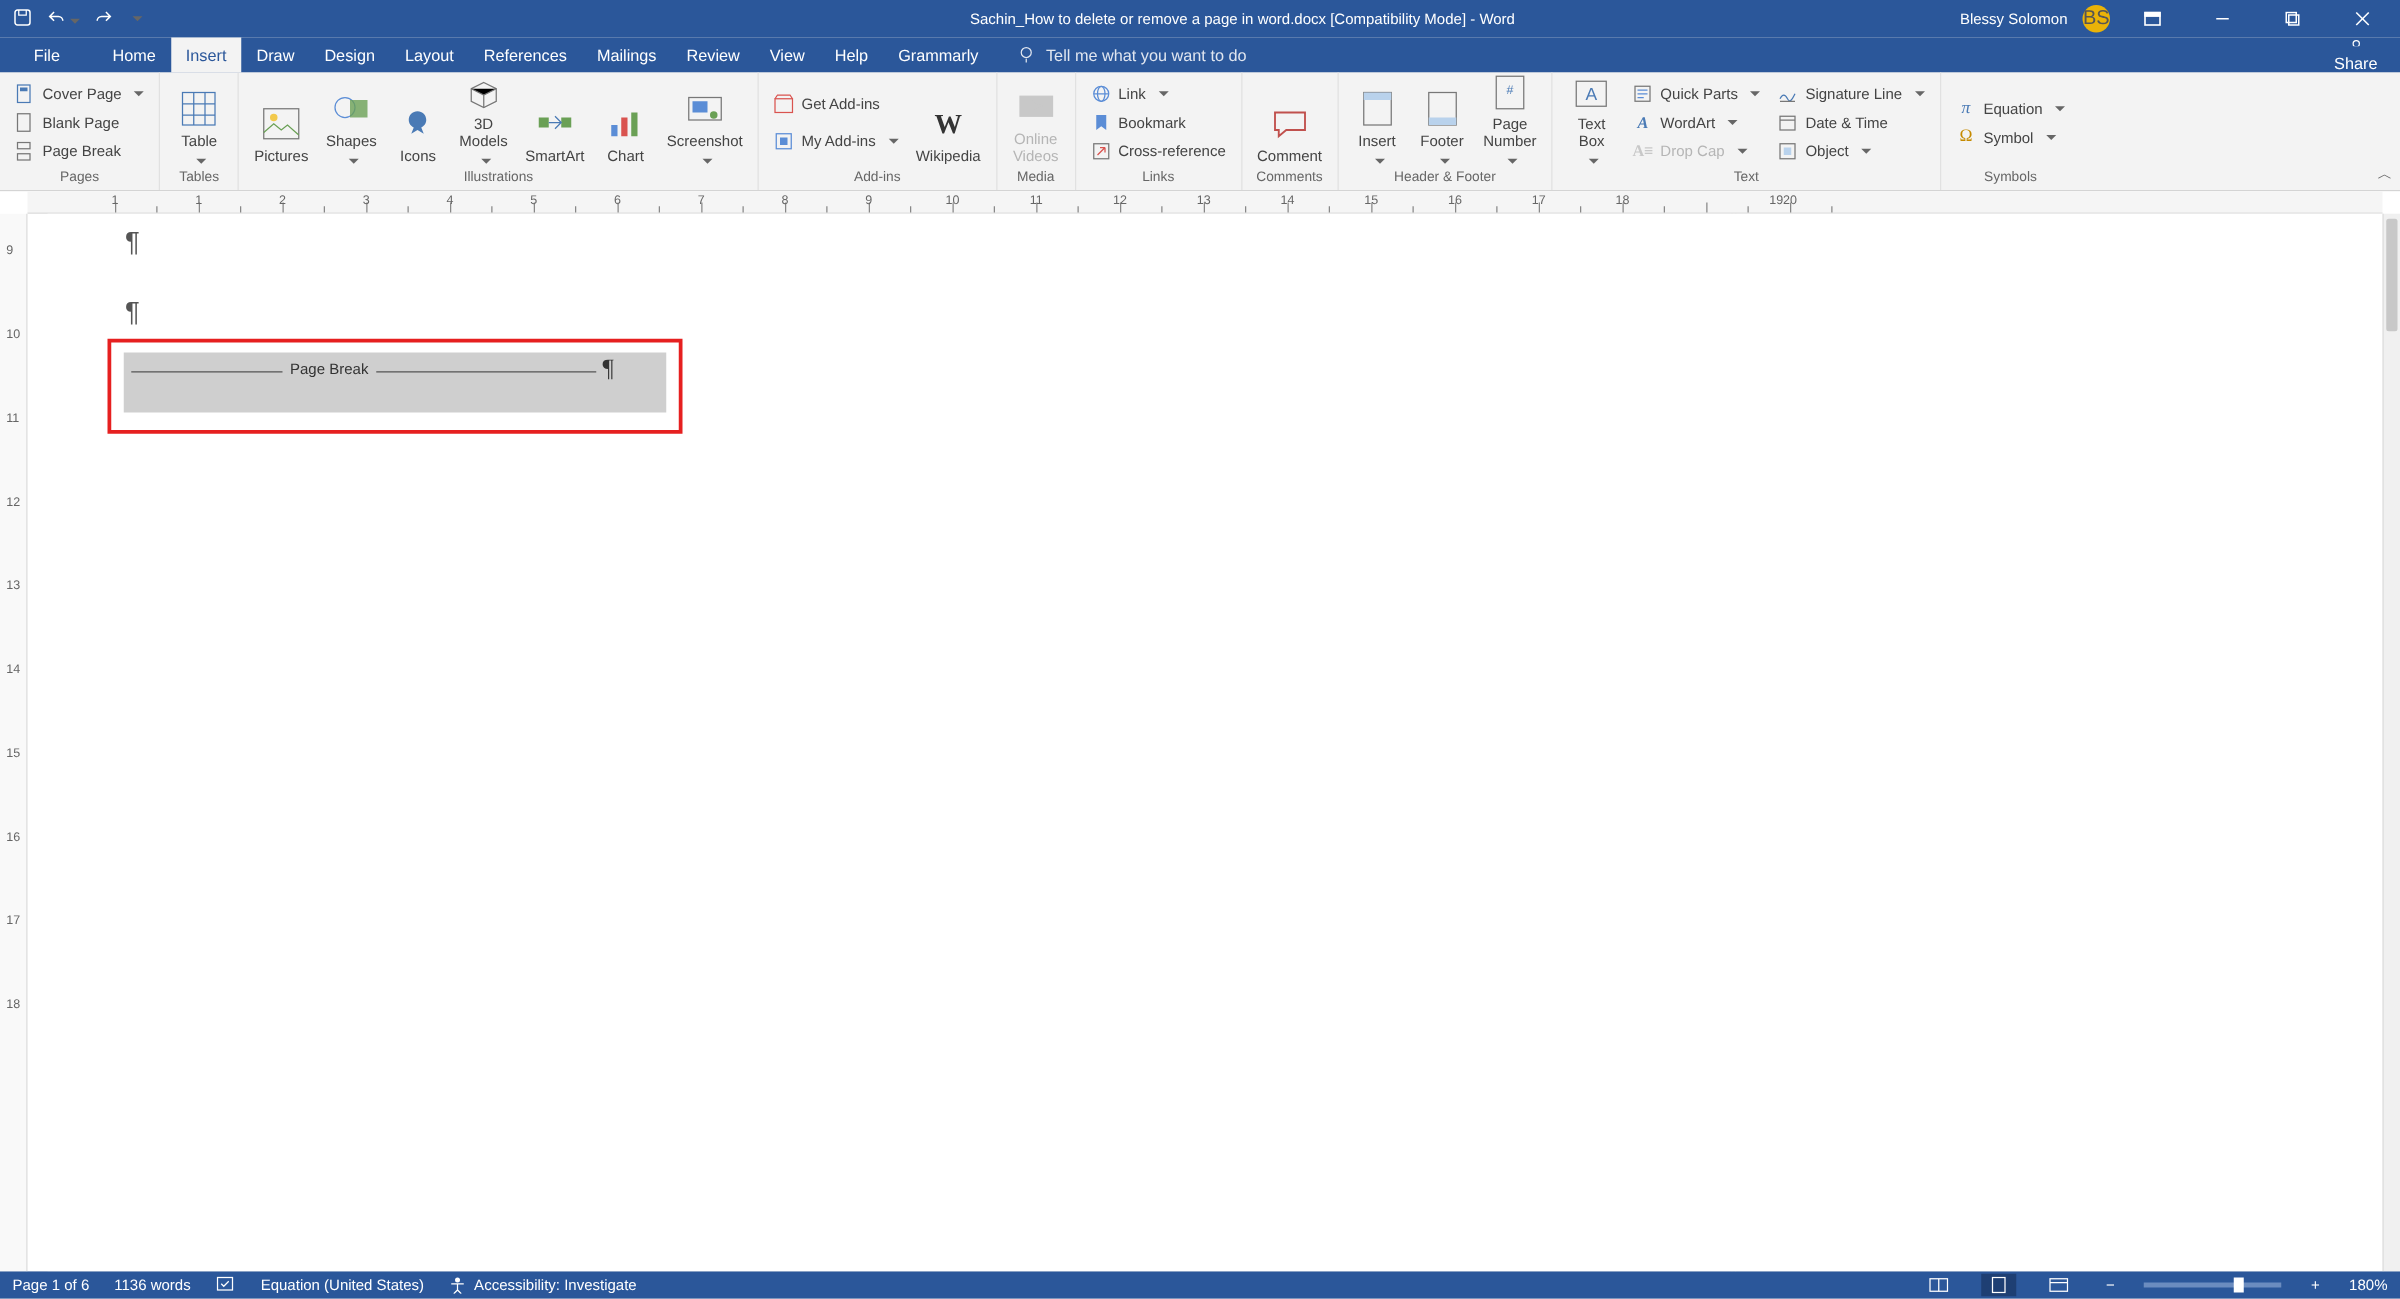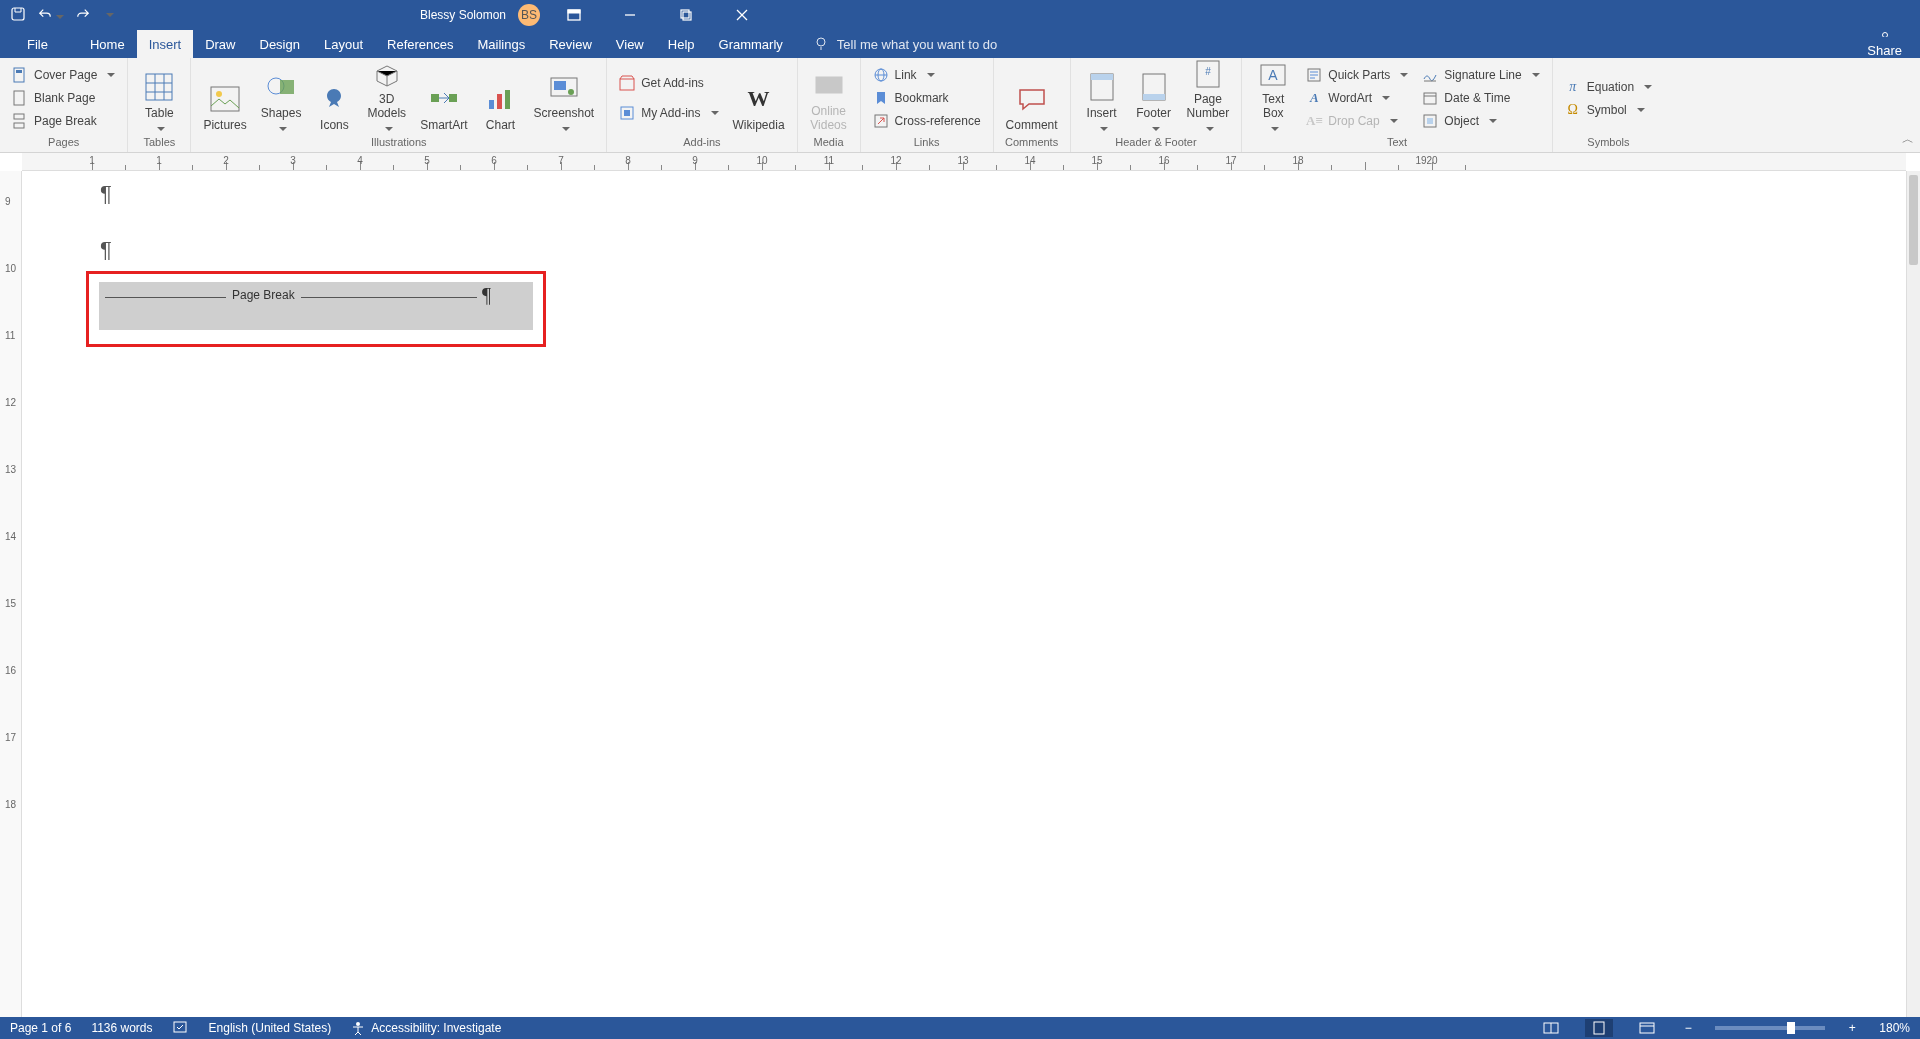--- a/index.html
+++ b/index.html
@@ -5,21 +5,21 @@
 * { margin: 0; padding: 0; box-sizing: border-box; font-family: "Segoe UI", sans-serif; }
 
 body { background: #e6e6e6; width: 1920px; height: 1039px; overflow: hidden; display: flex; flex-direction: column; user-select: none; }
 
 
 .titlebar { height: 30px; background: #2b579a; color: #fff; display: flex; align-items: center; font-size: 12px; }
 .titlebar .qat { display: flex; align-items: center; gap: 12px; padding-left: 10px; width: 420px; }
 .titlebar .qat svg { fill: #fff; }
 .titlebar .title { flex: 1; text-align: center; }
 .titlebar .right { display: flex; align-items: center; gap: 12px; padding-right: 8px; }
-.titlebar .avatar { width: 22px; height: 22px; border-radius: 50%; background: #fdba74; color: #555; font-size: 12px; display: flex; align-items: center; justify-content: center; }
+.titlebar .avatar { width: 22px; height: 22px; border-radius: 50%; background: #eab308; color: #555; font-size: 16px; display: flex; align-items: center; justify-content: center; }
 .winbtn { width: 44px; height: 30px; display: flex; align-items: center; justify-content: center; }
 .winbtn svg { stroke: #fff; fill: none; }
 
 
 .menubar { height: 28px; background: #2b579a; display: flex; align-items: stretch; color: #fff; font-size: 13px; }
 .menubar .tab { padding: 0 12px; display: flex; align-items: center; cursor: pointer; }
 .menubar .tab.file { padding: 0 16px; margin-left: 11px; }
 .menubar .tab.active { background: #f3f3f3; color: #2b579a; }
 .menubar .tellme { display: flex; align-items: center; gap: 8px; padding-left: 18px; color: #e0e6f0; }
 .menubar .spacer { flex: 1; }
@@ -88,20 +88,21 @@
           <path d="M5 2v4h6V2" stroke="#fff" fill="none"></path>
         </svg></span>
     <span><svg width="14" height="14" viewBox="0 0 16 16">
           <path d="M6 3 2 7l4 4M2 7h8a4 4 0 0 1 4 4" fill="none" stroke="#fff" stroke-width="1.4"></path>
         </svg><span class="caret"></span></span>
     <span><svg width="14" height="14" viewBox="0 0 16 16">
           <path d="M10 3l4 4-4 4M14 7H6a4 4 0 0 0-4 4" fill="none" stroke="#fff" stroke-width="1.4"></path>
         </svg></span>
     <span class="caret"></span>
   </div>
+  <div class="title">Sachin_How to delete or remove a page in word.docx [Compatibility Mode]  -  Word</div>
   <div class="right">
     <span>Blessy Solomon</span>
     <span class="avatar">BS</span>
     <span class="winbtn">
         <svg width="14" height="12">
           <rect x="1" y="1" width="12" height="10" stroke-width="1.3"></rect>
           <rect x="1" y="1" width="12" height="3" fill="#fff"></rect>
         </svg>
       </span>
     <span class="winbtn">
@@ -597,21 +598,21 @@
     </div>
 </div>
 
 <div class="statusbar">
   <span>Page 1 of 6</span>
   <span>1136 words</span>
   <span><svg width="16" height="14">
         <rect x="1" y="2" width="12" height="10" fill="none" stroke="#fff"></rect>
         <path d="M4 7l2 2 4-4" stroke="#fff" fill="none"></path>
       </svg></span>
-  <span>English (United States)</span>
+  <span>Equation (United States)</span>
   <span style="display:flex;align-items:center;gap:6px">
     <svg width="14" height="14">
         <circle cx="7" cy="3" r="2" fill="#fff"></circle>
         <path d="M2 6h10M7 6v5m-3 3l3-3 3 3" stroke="#fff" fill="none"></path>
       </svg>
     <span>Accessibility: Investigate</span>
   </span>
   <div class="spacer"></div>
   <span class="viewbtn">
       <svg width="16" height="12">

